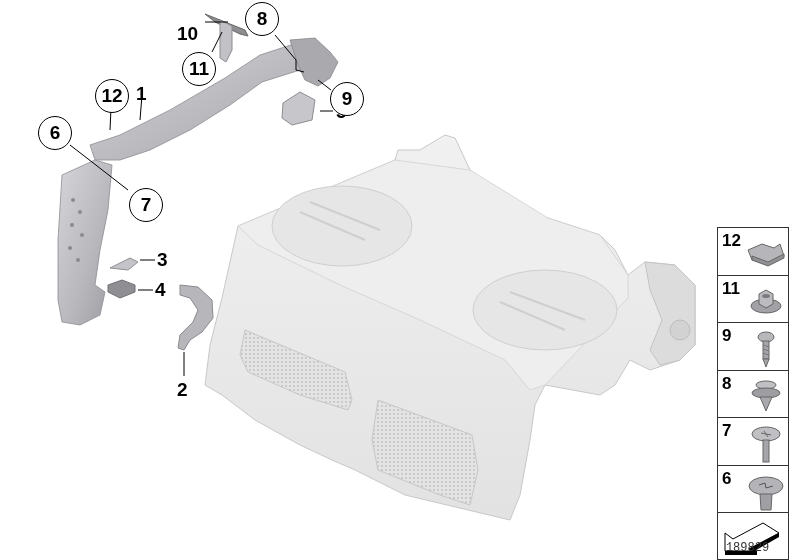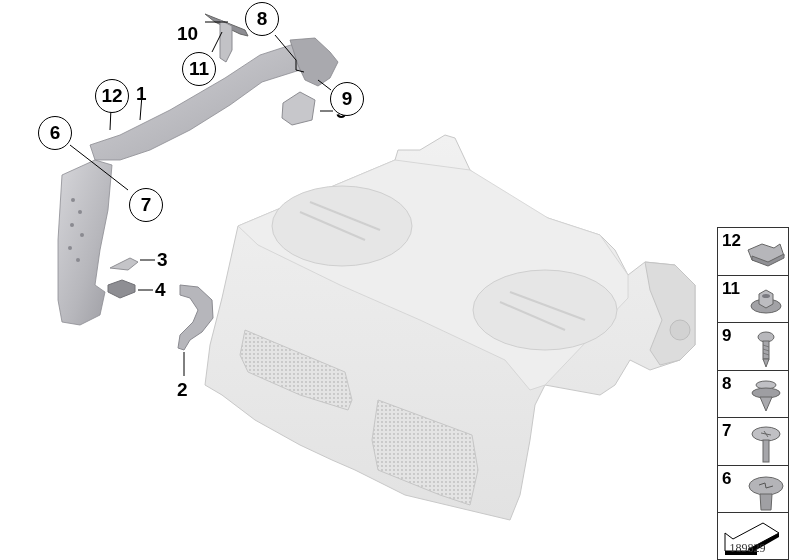--- a/index.html
+++ b/index.html
@@ -6,21 +6,21 @@
   body { width:800px; height:560px; position:relative; overflow:hidden; font-family:"Liberation Sans", sans-serif; }
   .stage { position:absolute; left:0; top:0; width:800px; height:560px; }
   svg.art { position:absolute; left:0; top:0; }
   .callout-num { position:absolute; font-family:"Liberation Sans", sans-serif; font-weight:bold; font-size:19px; color:#000; line-height:1; }
   .circle { position:absolute; width:34px; height:34px; border:1.6px solid #000; border-radius:50%; background:#fff; display:flex; align-items:center; justify-content:center; font-weight:bold; font-size:19px; font-family:"Liberation Sans", sans-serif; box-sizing:border-box; }
   .legend { position:absolute; left:717px; top:227px; width:72px; }
   .legend-box { position:relative; width:72px; height:47.5px; border:1px solid #333; border-bottom:none; box-sizing:border-box; background:#fff; }
   .legend-box:last-child { border-bottom:1px solid #333; }
   .legend-num { position:absolute; left:4px; top:3px; font-weight:bold; font-size:17px; font-family:"Liberation Sans", sans-serif; color:#000; }
   .legend-icon { position:absolute; left:26px; top:4px; }
-  .diagram-id { position:absolute; left:717px; top:541px; width:61px; text-align:center; font-size:12px; color:#333; font-family:Liberation Serif, serif; }
+  .diagram-id { position:absolute; left:717px; top:541px; width:61px; text-align:center; font-size:12px; color:#333; font-family:Liberation Mono, monospace; }
 </style>
 </head>
 <body>
 
 <div class="stage">
 
   <svg class="art" width="800" height="560" viewBox="0 0 800 560">
     <defs>
       <linearGradient id="pillarGrad" x1="0" y1="0" x2="1" y2="1">
         <stop offset="0" stop-color="#d6d6da"></stop>

